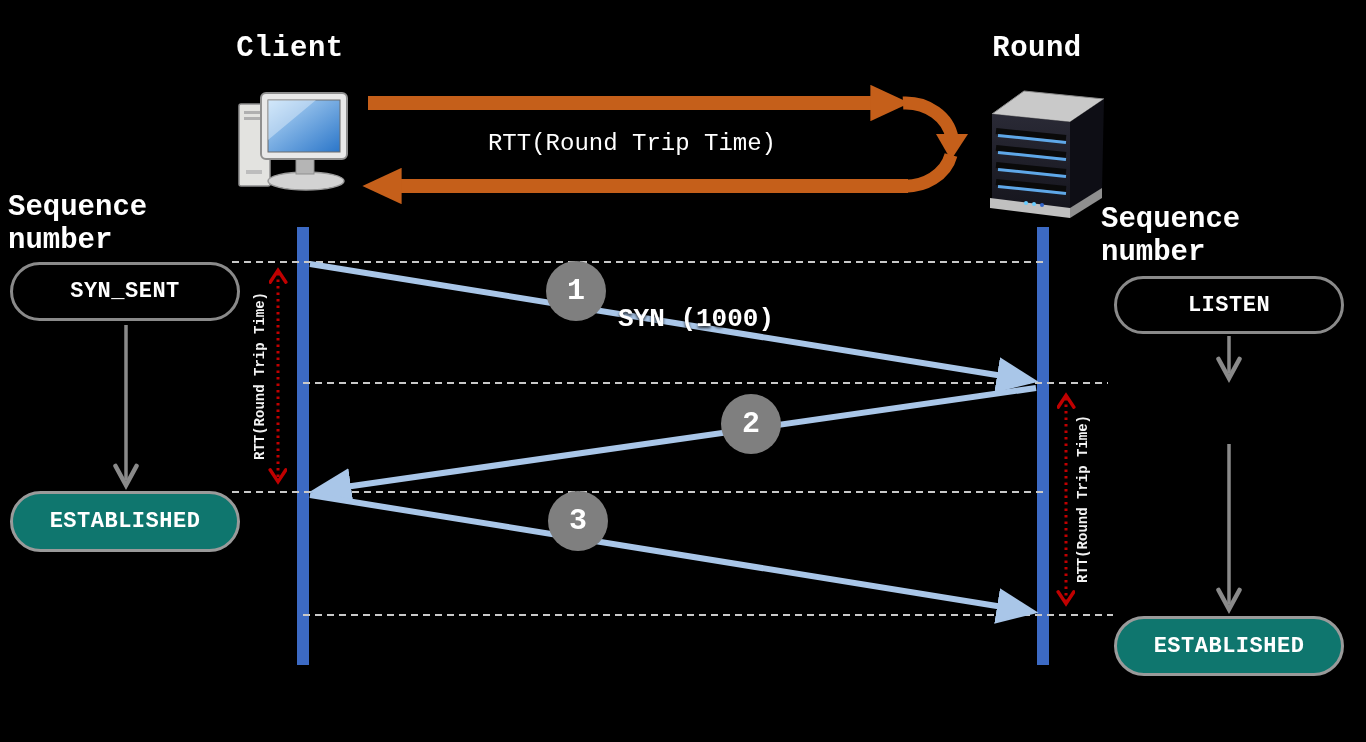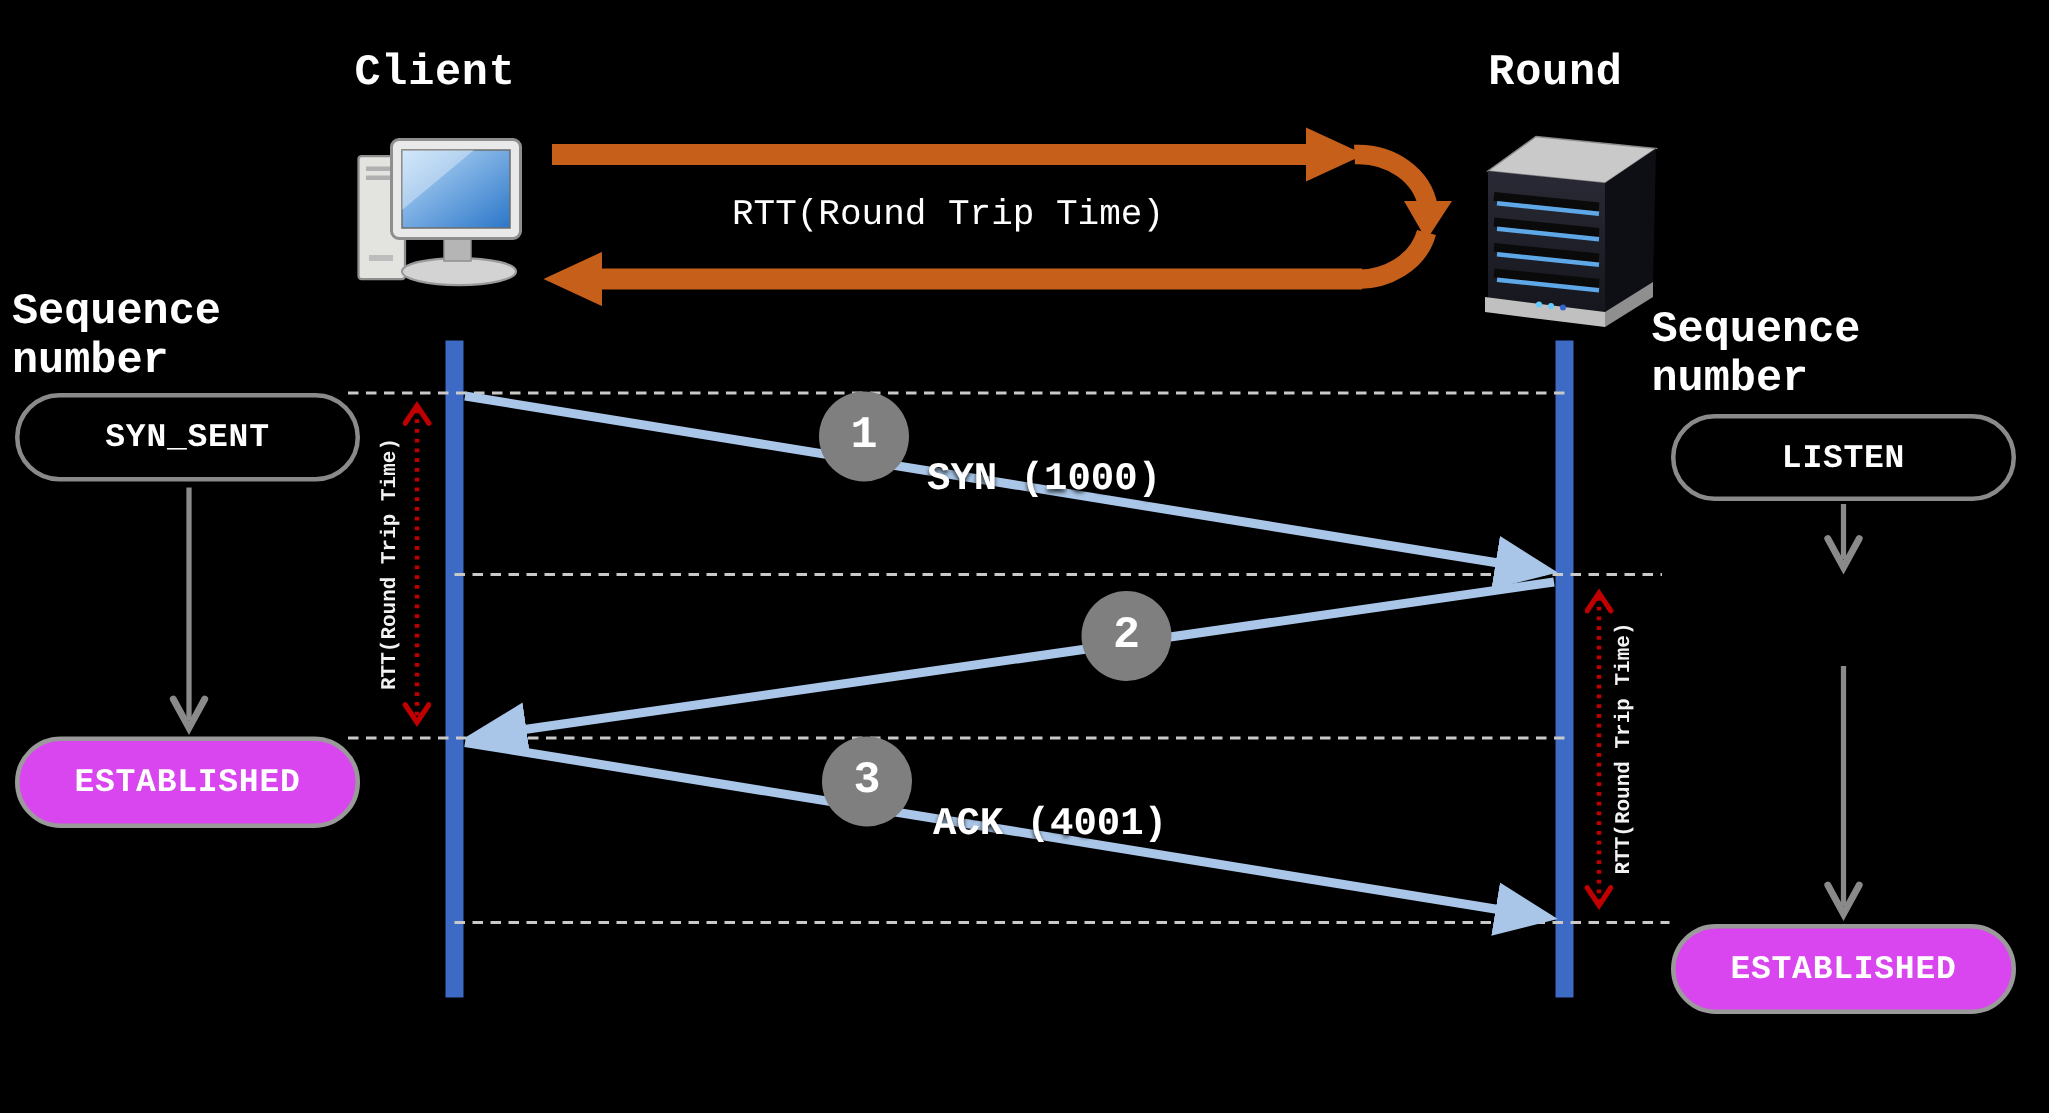--- a/index.html
+++ b/index.html
@@ -9,21 +9,21 @@
   }
   .abs{position:absolute;}
   .node-title{font-size:29px;font-weight:bold;text-align:center;letter-spacing:0.5px;}
   .seq-label{font-size:29px;font-weight:bold;text-align:left;}
   .seq-value{font-size:27px;font-weight:bold;text-align:center;color:#C00000;}
   .state-box{
     display:flex;align-items:center;justify-content:center;
     border:3px solid #8a8a8a;border-radius:32px;box-sizing:border-box;
     font-size:22px;font-weight:bold;color:#fff;background:transparent;letter-spacing:0.5px;
   }
-  .state-box.cyan{background:#d946ef;border-color:#9a9a9a;}
+  .state-box.cyan{background:#0f766e;border-color:#9a9a9a;}
   .msg-label{font-size:26px;font-weight:bold;white-space:nowrap;text-shadow:0 2px 3px rgba(0,0,0,0.8);margin-top:28px;}
   .step-circle{
     width:60px;height:60px;border-radius:50%;background:#7f7f7f;
     display:flex;align-items:center;justify-content:center;
     font-size:30px;font-weight:bold;color:#fff;
   }
   .rtt-banner{font-size:24px;text-align:center;white-space:nowrap;font-weight:normal;}
   .rtt-vertical{
     width:220px;height:20px;text-align:center;font-size:14px;font-weight:bold;
     transform:rotate(-90deg);transform-origin:center;white-space:nowrap;color:#f2f2f2;
@@ -141,18 +141,17 @@
 
   <div class="abs seq-label" style="left:1101px;top:203px;width:244px;">Sequence number</div>
   <div class="abs state-box" style="left:1114px;top:276px;width:230px;height:58px;">LISTEN</div>
   <div class="abs state-box cyan" style="left:1114px;top:616px;width:230px;height:60px;">ESTABLISHED</div>
 
   <div class="abs step-circle" style="left:546px;top:261px;">1</div>
   <div class="abs step-circle" style="left:721px;top:394px;">2</div>
   <div class="abs step-circle" style="left:548px;top:491px;">3</div>
 
   <div class="abs msg-label" style="left:618px;top:276px;">SYN (1000)</div>
-  <div class="abs msg-label" style="left:622px;top:506px;">ACK (4001)</div>
 
   <div class="abs rtt-vertical" style="left:152px;top:366px;">RTT(Round Trip Time)</div>
   <div class="abs rtt-vertical" style="left:975px;top:489px;">RTT(Round Trip Time)</div>
 
 </div>
 
 </body></html>

